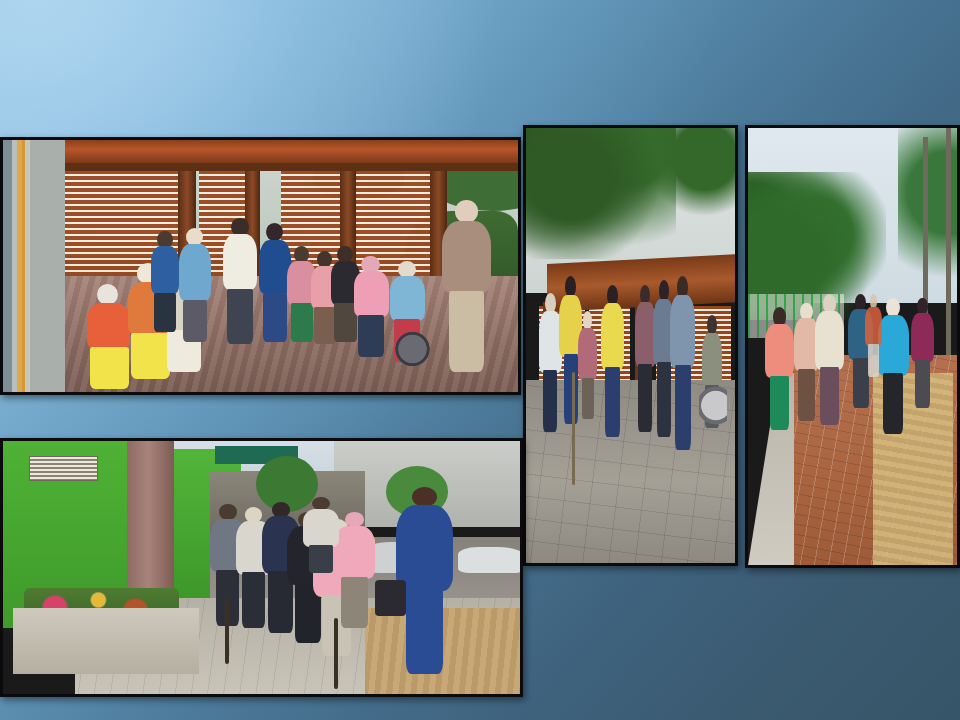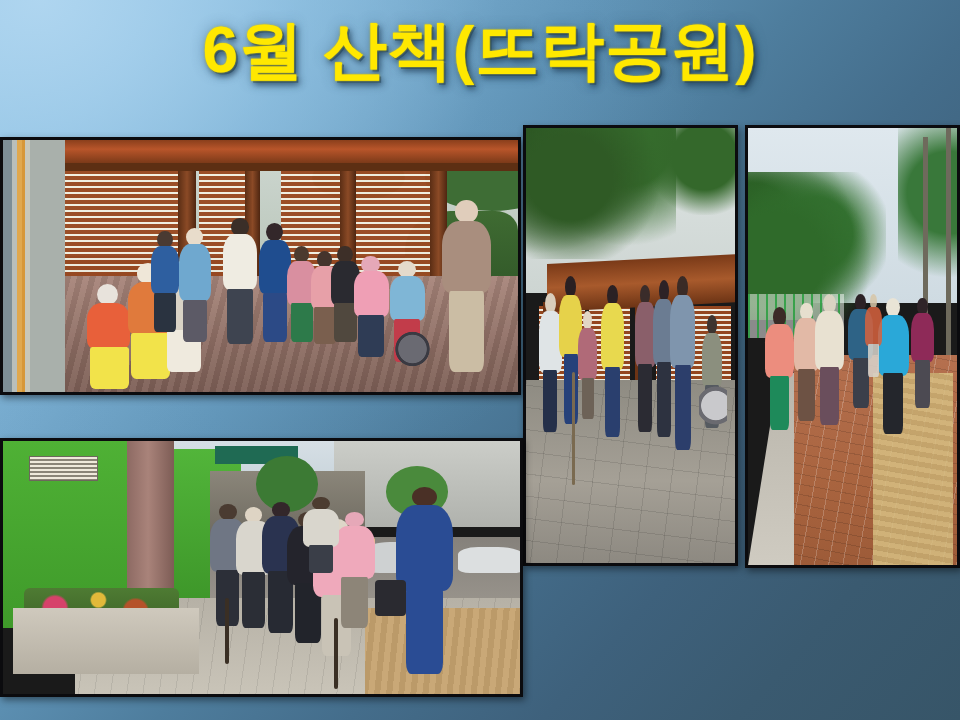--- a/index.html
+++ b/index.html
@@ -235,21 +235,20 @@
   #p4 .brickwalk {
     position:absolute; right:0; bottom:0; width:30%; height:34%;
     background:repeating-linear-gradient(96deg,#c9a877 0 6px,#bb9a69 6px 12px);
   }
 </style>
 </head>
 <body>
 
 <div id="slide">
 
-  <div id="title">6월 산책(뜨락공원)</div>
 
   <div class="photo" id="p1">
     <div class="scene">
       <div class="sky"></div>
       <div class="tree" style="left:82%;top:2%;width:26%;height:26%;"></div>
       <div class="tree" style="left:60%;top:6%;width:18%;height:18%;background:#4a7a3c;"></div>
       <div class="greenhedge"></div>
       <div class="slatwall w1"></div>
       <div class="slatwall w2"></div>
       <div class="slatwall w3"></div>

